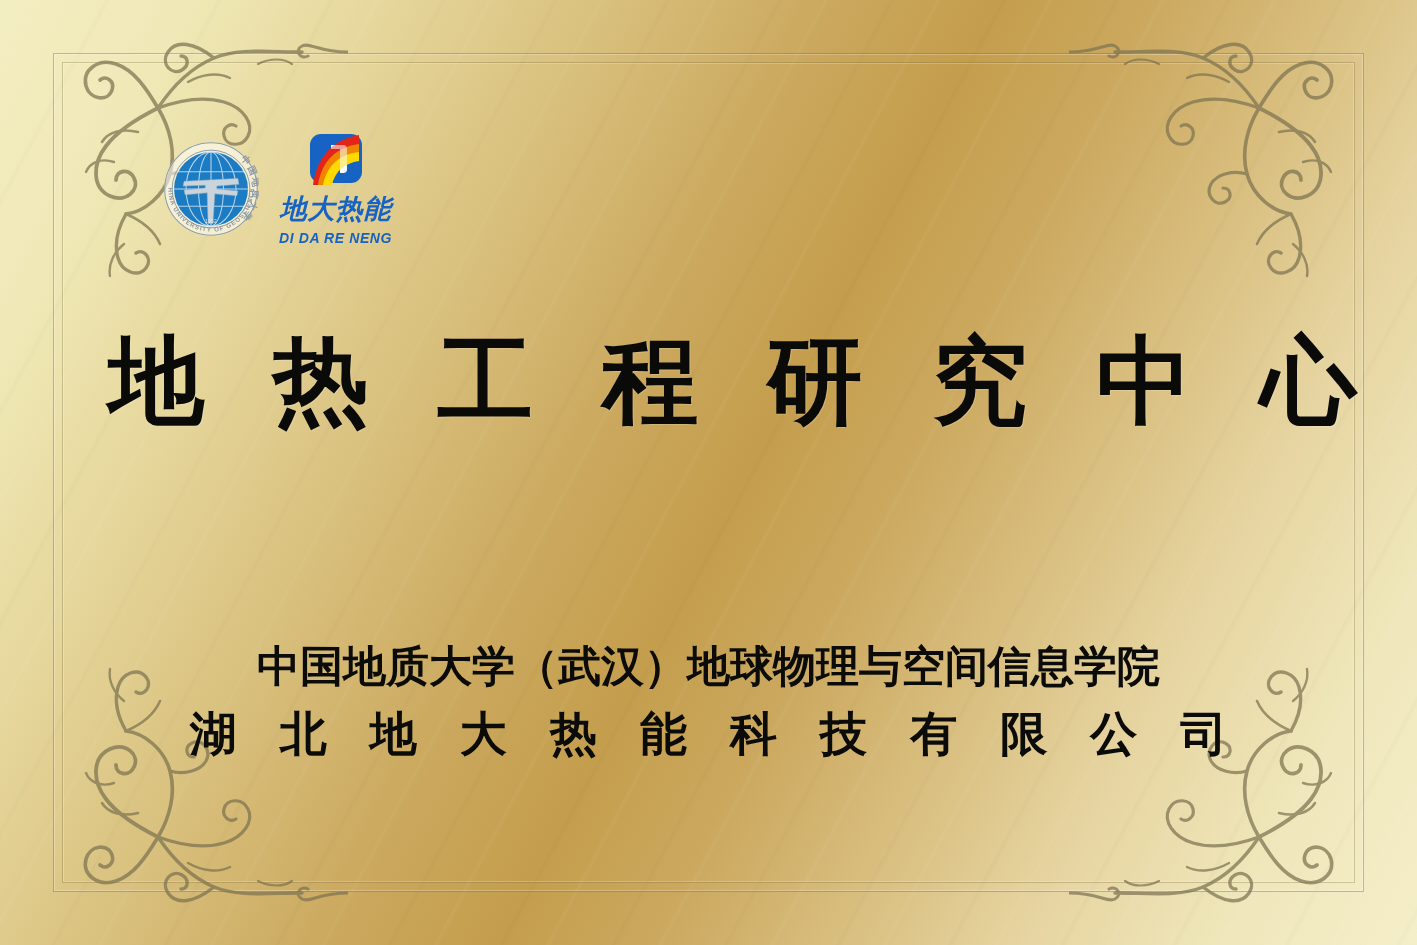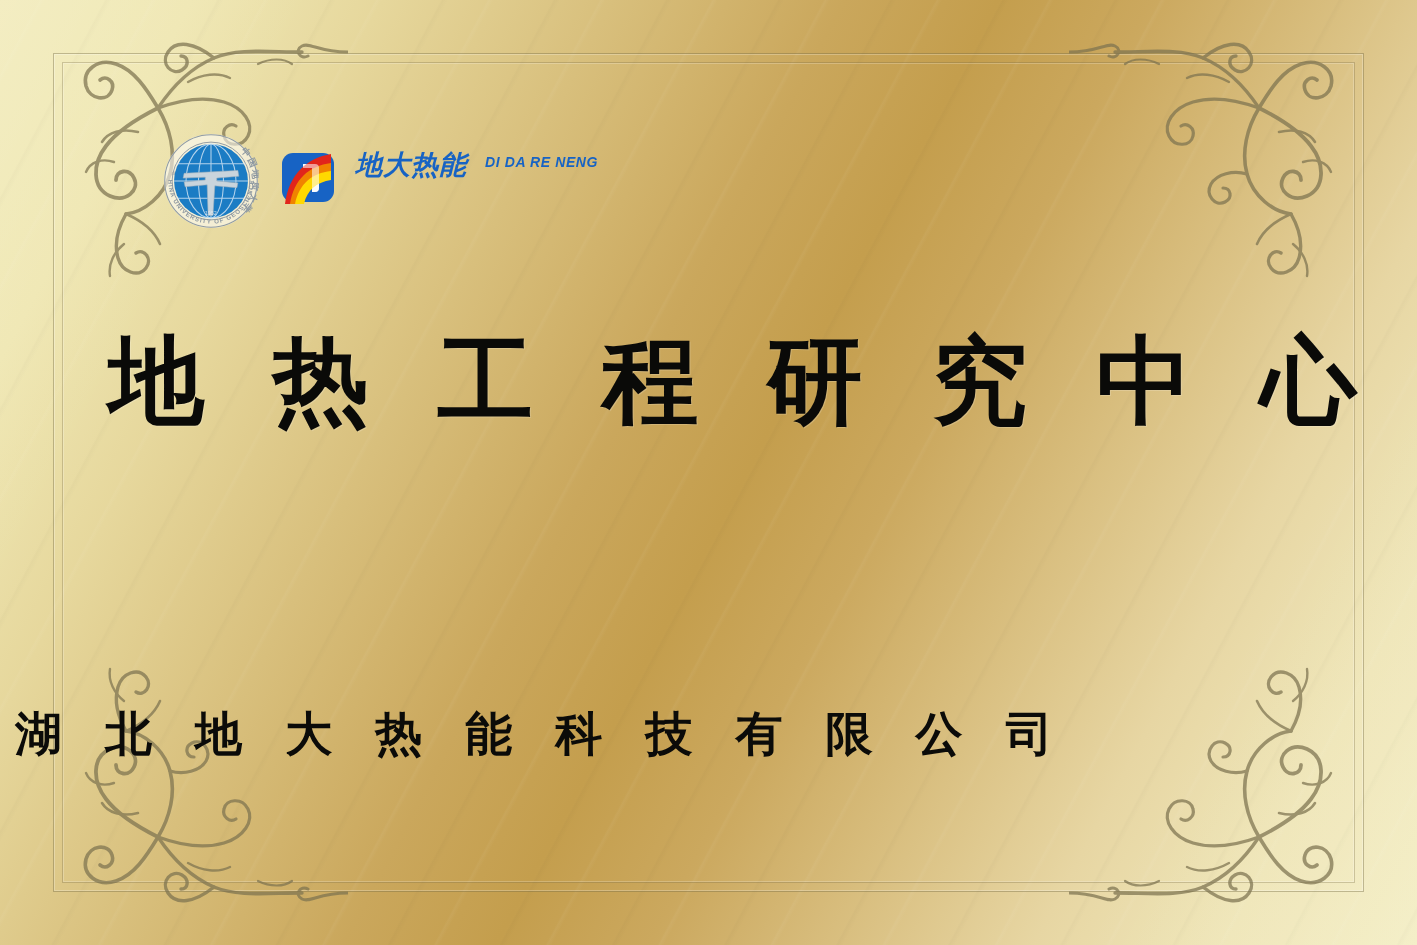--- a/index.html
+++ b/index.html
@@ -99,21 +99,23 @@
     left: 163px;
     top: 133px;
     display: flex;
     align-items: center;
     gap: 20px;
   }
   .uni-logo { width: 96px; height: 96px; display: block; }
 
   .ddrn {
     display: flex;
-    gap: 18px;
+    flex-direction: column;
+    align-items: center;
+    gap: 5px;
   }
   .ddrn-mark { width: 58px; height: 56px; display: block; margin-bottom: 2px;}
   .ddrn-cn {
     font-size: 27px;
     font-weight: bold;
     font-style: italic;
     color: #1763c4;
     letter-spacing: 1px;
     line-height: 1;
     font-family: "Liberation Sans", "DejaVu Sans", sans-serif;
@@ -162,21 +164,21 @@
     letter-spacing: 0px;
     line-height: 1.2;
     white-space: nowrap;
     font-family: "Liberation Sans", "DejaVu Sans", sans-serif;
   }
   .sub2 {
     position: absolute;
     left: 0;
     right: 0;
     top: 706px;
-    text-align: left;
+    text-align: center;
     font-size: 47px;
     font-weight: bold;
     color: #0b0b09;
     letter-spacing: 15px;
     text-indent: 15px;
     line-height: 1.2;
     white-space: nowrap;
     font-family: "Liberation Sans", "DejaVu Sans", sans-serif;
   }
 </style>
@@ -325,16 +327,17 @@
         <path d="M24 12 h12 a4 4 0 0 1 4 4 v20 a4 4 0 0 1 -4 4 h-3 v-24 h-9 z" fill="#ffffff" opacity="0.55"></path>
       </svg>
       <div class="ddrn-cn">地大热能</div>
       <div class="ddrn-py">DI DA RE NENG</div>
     </div>
 
   </div>
 
   <div class="title">地 热 工 程 研 究 中 心</div>
 
+  <div class="sub1">中国地质大学（武汉）地球物理与空间信息学院</div>
 
   <div class="sub2">湖 北 地 大 热 能 科 技 有 限 公 司</div>
 
 </div>
 
 </body></html>

